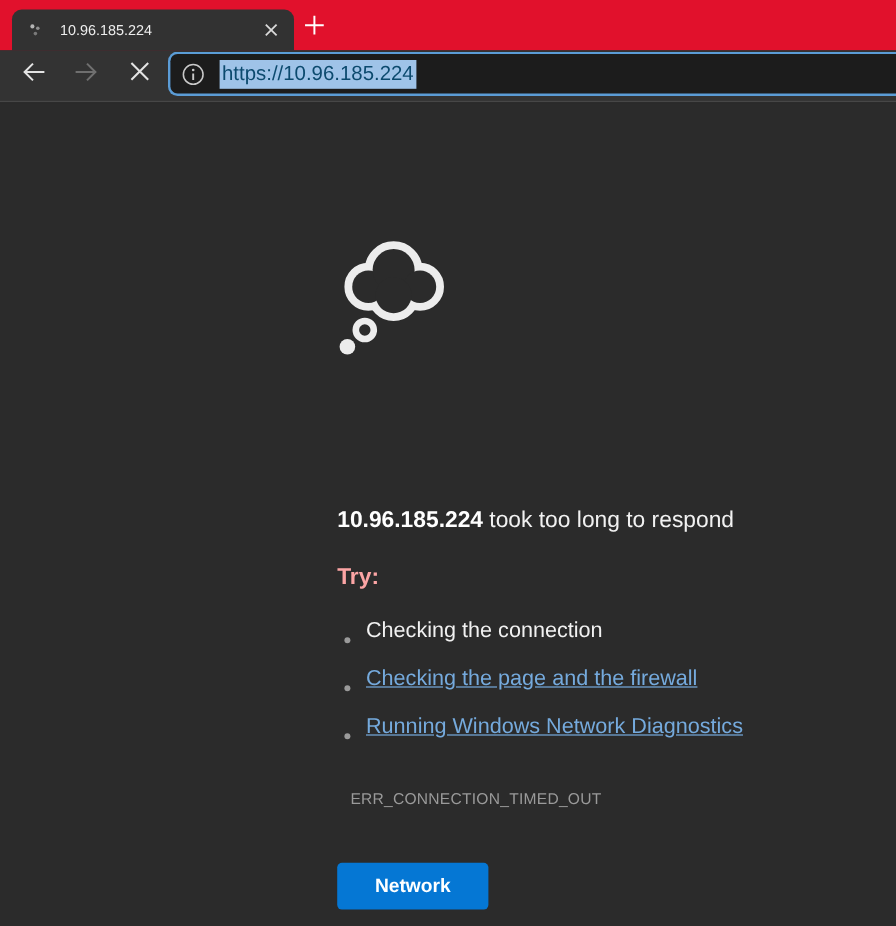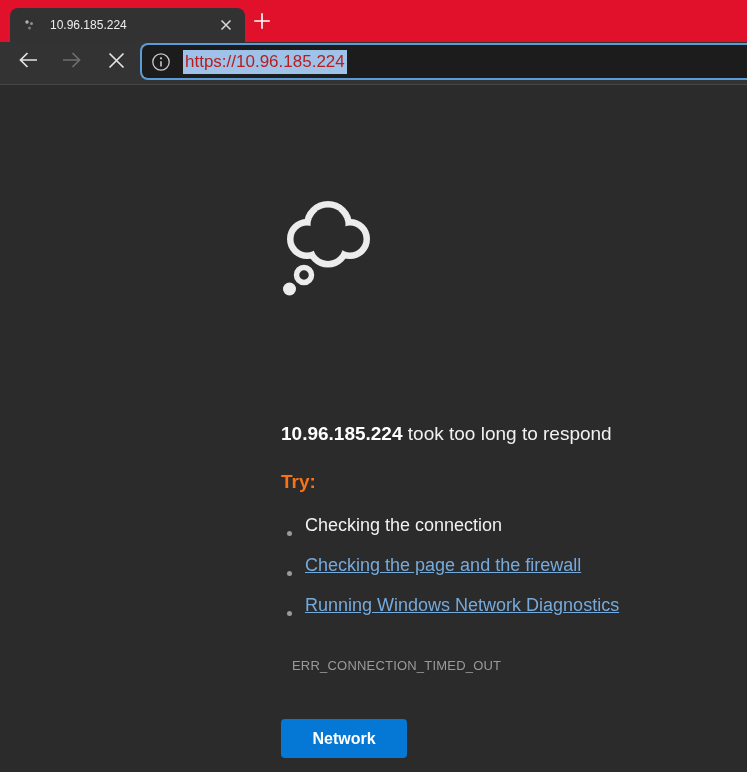--- a/index.html
+++ b/index.html
@@ -47,38 +47,38 @@
   .addressbar{
     position:absolute;left:140px;top:43px;right:0;height:37px;
     box-sizing:border-box;background:#1c1c1c;
     border:2px solid #5b9cd6;border-right:none;
     border-radius:8px 0 0 8px;
     display:flex;align-items:center;
   }
   .info-wrap{margin-left:9px;display:inline-flex;}
   .url-text{
     margin-left:12px;font-size:17px;line-height:22px;
-    background:#9fc3e8;color:#b91c1c;padding:1px 2px;white-space:nowrap;
+    background:#9fc3e8;color:#0c4a6e;padding:1px 2px;white-space:nowrap;
   }
 
   
   .content{position:absolute;left:0;top:86px;width:747px;height:686px;background:#2b2b2b;}
   .cloud{position:absolute;left:281px;top:110px;}
   .err-title{
     position:absolute;left:281px;top:264px;margin:0;
     font-size:30px;font-weight:700;color:#ffffff;letter-spacing:-0.3px;white-space:nowrap;
   }
   .err-sub{
     position:absolute;left:281px;top:337px;margin:0;
     font-size:19px;color:#f1f1f1;white-space:nowrap;
   }
   .err-sub strong{font-weight:700;color:#ffffff;}
   .try-label{
     position:absolute;left:281px;top:385px;margin:0;
-    font-size:19px;font-weight:700;color:#f97316;
+    font-size:19px;font-weight:700;color:#fca5a5;
   }
   .sugg-row{
     position:absolute;left:287px;display:flex;align-items:flex-end;
     font-size:18px;color:#f1f1f1;white-space:nowrap;
   }
   .sugg-row .bullet{
     width:5px;height:5px;border-radius:50%;background:#9a9a9a;
     margin-right:13px;flex:0 0 auto;
   }
   .sugg-row.r0{top:429px;}

